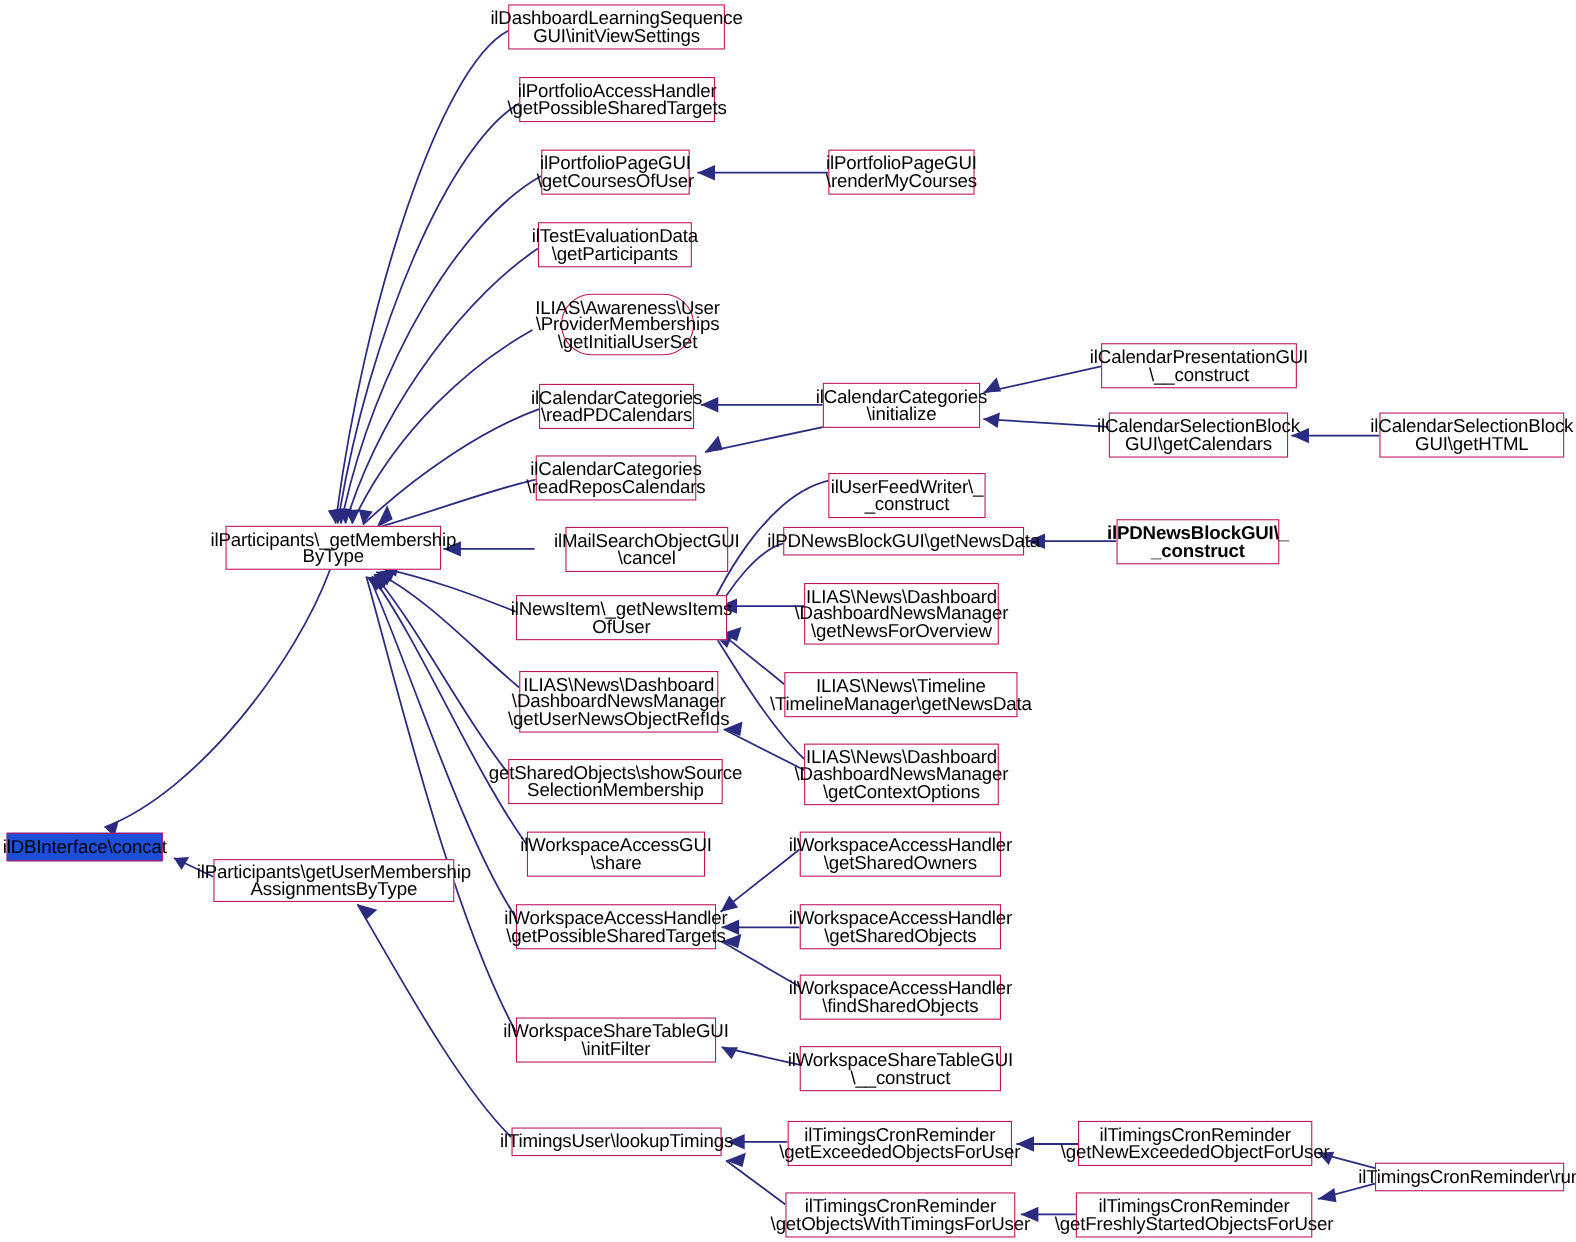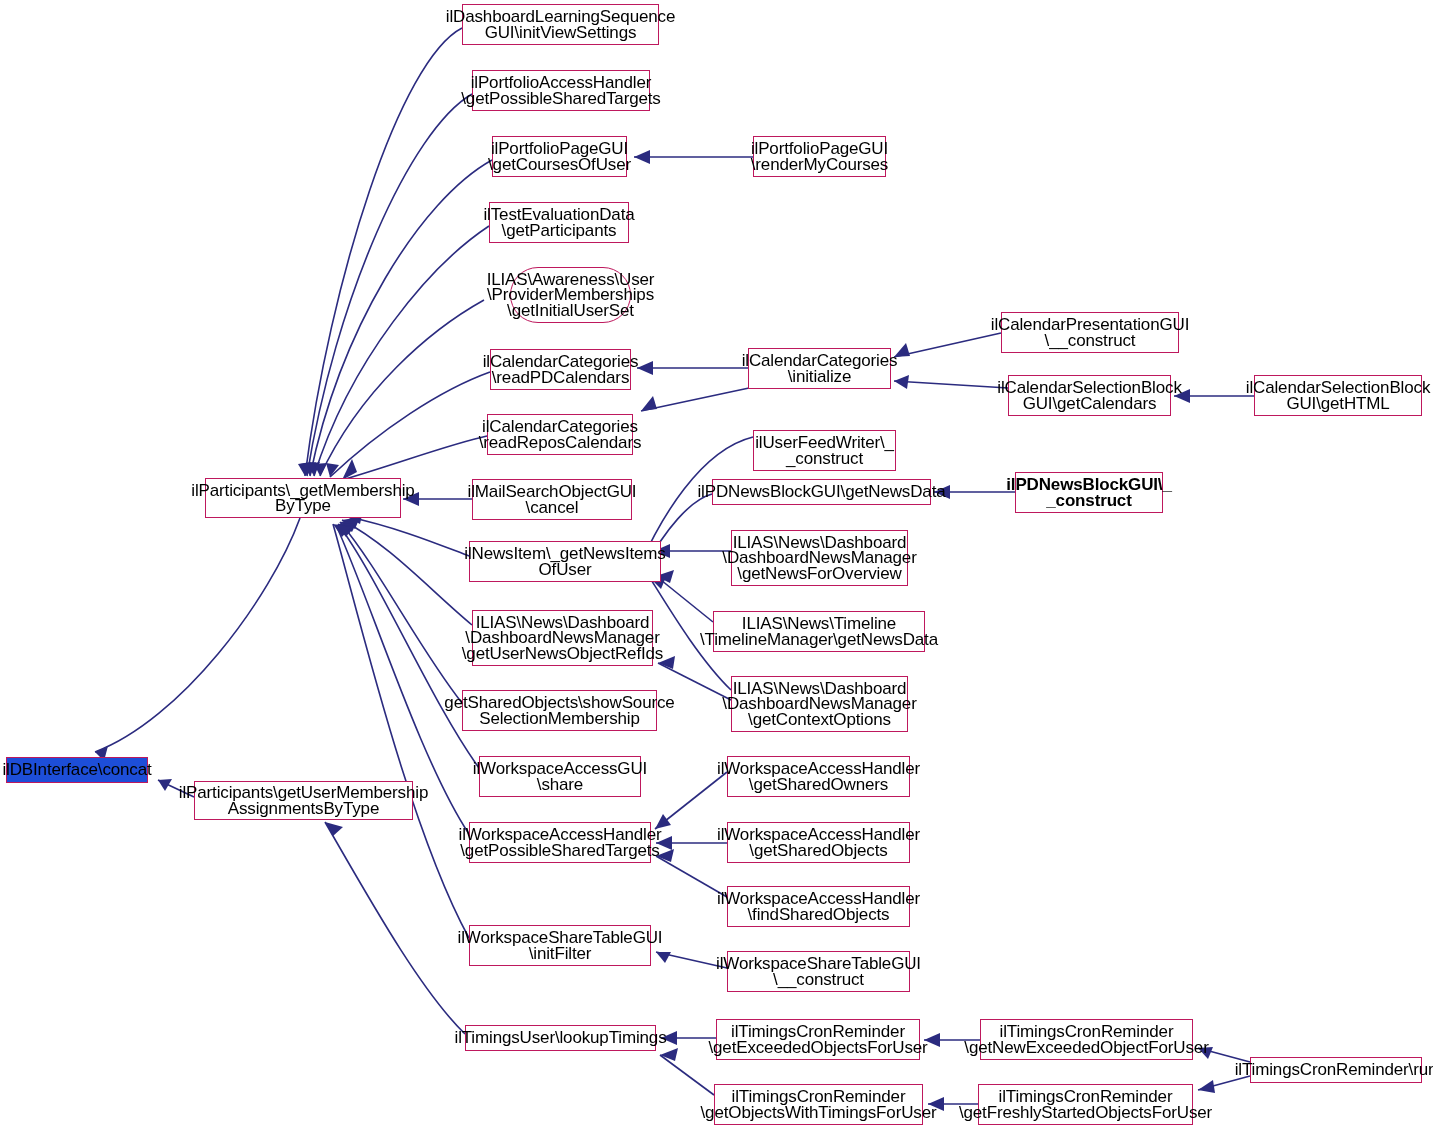--- a/index.html
+++ b/index.html
@@ -166,21 +166,21 @@
       <div class="gnode" style="left: 1001px; top: 312px; width: 178px; height: 41px;">ilCalendarPresentationGUI
 \__construct</div>
       <div class="gnode" style="left: 1008px; top: 375px; width: 163px; height: 41px;">ilCalendarSelectionBlock
 GUI\getCalendars</div>
       <div class="gnode" style="left: 1254px; top: 375px; width: 168px; height: 41px;">ilCalendarSelectionBlock
 GUI\getHTML</div>
       <div class="gnode" style="left: 487px; top: 414px; width: 146px; height: 41px;">ilCalendarCategories
 \readReposCalendars</div>
       <div class="gnode" style="left: 753px; top: 413px; width: 143px; height: 41px; margin-top: 17px;">ilUserFeedWriter\_
 _construct</div>
-      <div class="gnode" style="left: 472px; top: 479px; width: 160px; height: 41px;">ilMailSearchObjectGUI
+      <div class="gnode" style="left: 514px; top: 479px; width: 148px; height: 41px;">ilMailSearchObjectGUI
 \cancel</div>
       <div class="gnode" style="left: 712px; top: 479px; width: 219px; height: 26px;">ilPDNewsBlockGUI\getNewsData</div>
       <div class="gnode" style="left: 1015px; top: 472px; width: 148px; height: 41px; font-weight: bold;">ilPDNewsBlockGUI\_
 _construct</div>
       <div class="gnode" style="left: 469px; top: 541px; width: 192px; height: 41px;">ilNewsItem\_getNewsItems
 OfUser</div>
       <div class="gnode" style="left: 731px; top: 530px; width: 177px; height: 56px;">ILIAS\News\Dashboard
 \DashboardNewsManager
 \getNewsForOverview</div>
       <div class="gnode" style="left: 472px; top: 610px; width: 181px; height: 56px;">ILIAS\News\Dashboard

